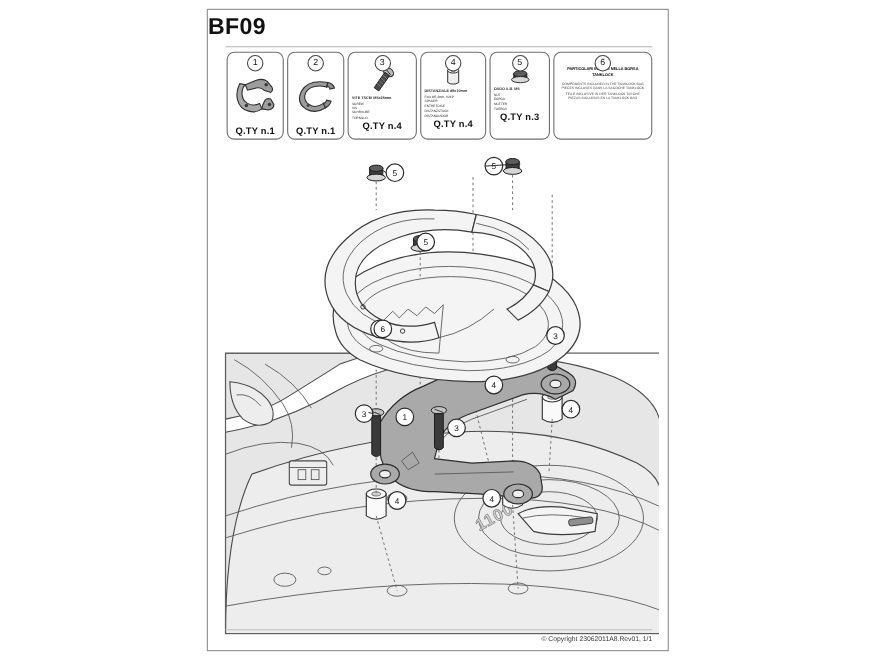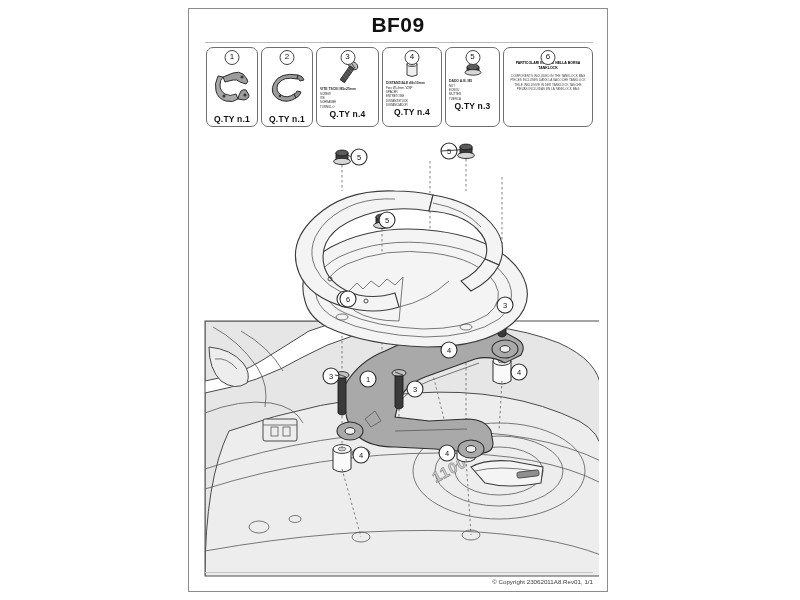--- a/index.html
+++ b/index.html
@@ -4,21 +4,21 @@
 <style>
   html,body{margin:0;padding:0;background:#ffffff;}
   body{width:800px;height:600px;overflow:hidden;font-family:"Liberation Sans",sans-serif;}
   #page{position:relative;width:800px;height:600px;background:#fff;}
 
   
   #sheet{position:absolute;left:188px;top:8px;width:420px;height:584px;
          border:1.4px solid #8d8d8d;background:#fff;box-sizing:border-box;}
 
   
-  #title{position:absolute;left:0;top:4px;width:100%;text-align:center;
+  #title{position:absolute;left:0;top:4px;width:100%;text-align:left;
          font-size:21px;font-weight:bold;letter-spacing:.4px;color:#111;}
   #title-rule{position:absolute;left:16px;top:33px;width:388px;height:1px;background:#b9b9b9;}
 
   
   #legend{position:absolute;left:17px;top:38px;width:387px;height:80px;display:flex;gap:3px;}
   .cell{position:relative;border:1.1px solid #6f6f6f;border-radius:7px;background:#fff;
         box-sizing:border-box;display:flex;flex-direction:column;align-items:center;}
   .c1{width:52px}.c2{width:52px}.c3{width:63px}.c4{width:60px}.c5{width:55px}.c6{flex:1}
   .idx{position:absolute;top:2px;left:50%;transform:translateX(-50%);
        width:13px;height:13px;border:1px solid #444;border-radius:50%;

